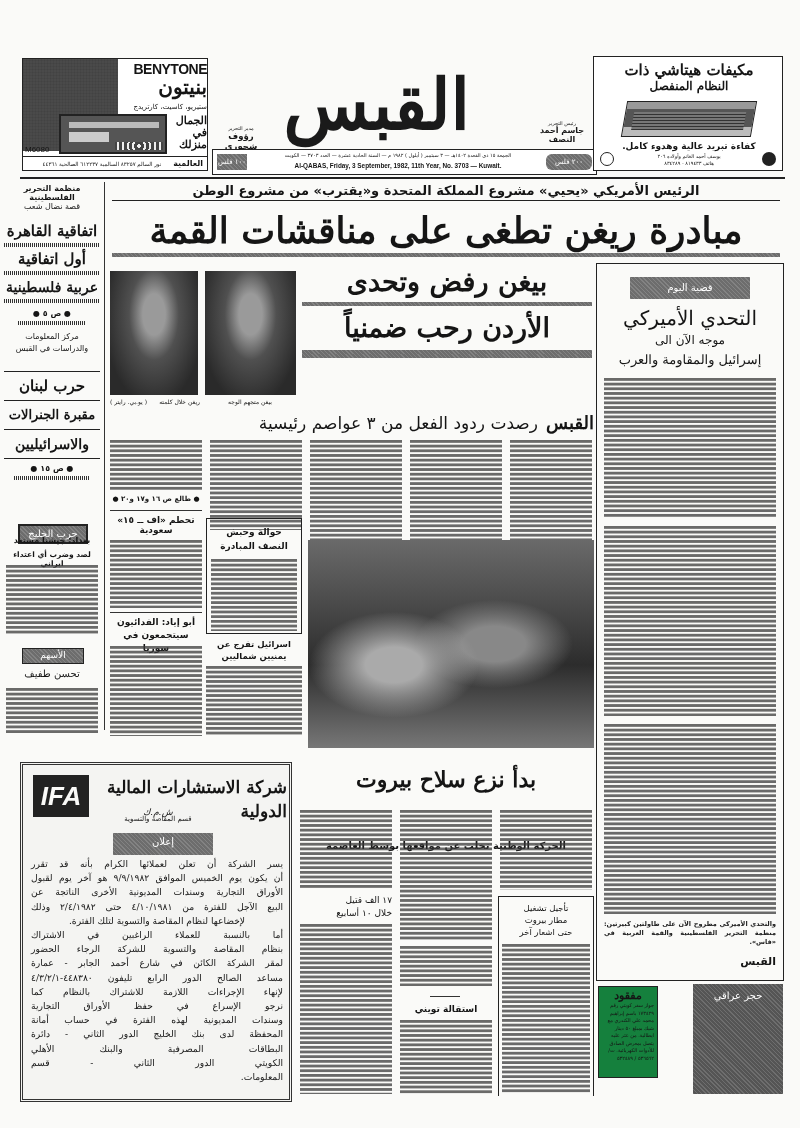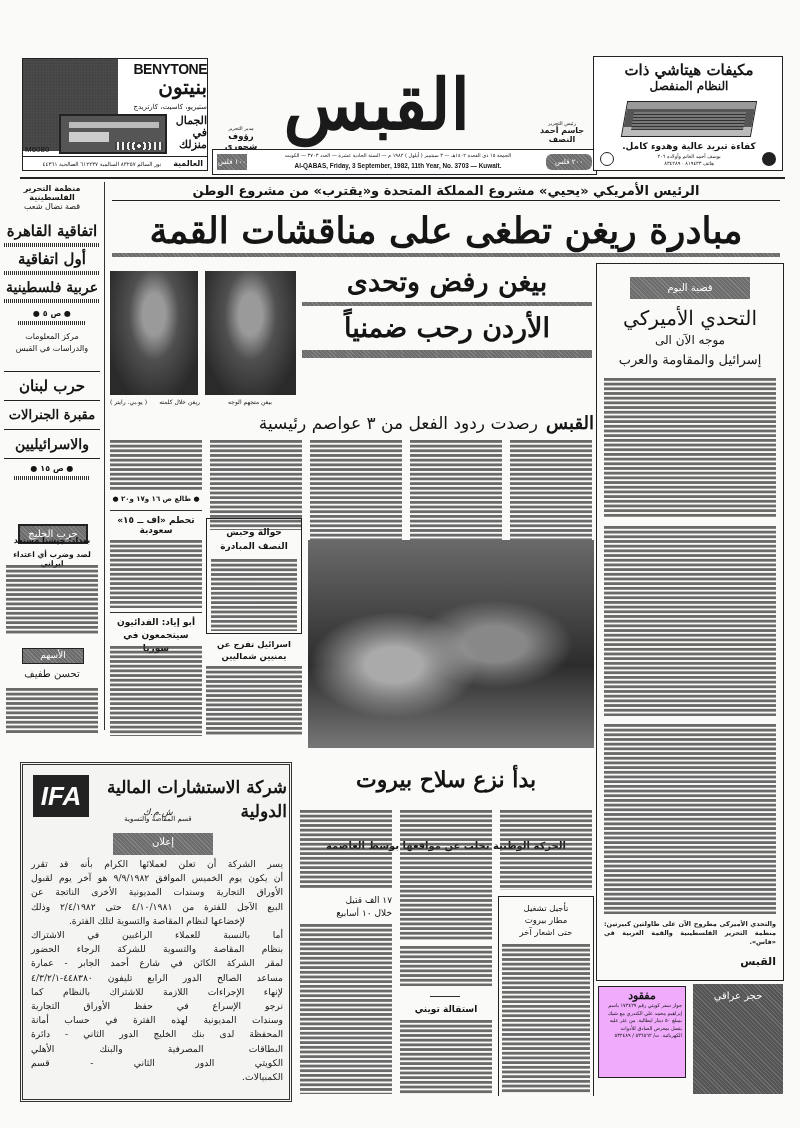--- a/index.html
+++ b/index.html
@@ -238,23 +238,23 @@
     <div>أما بالنسبة للعملاء الراغبين في الاشتراك</div>
     <div>بنظام المقاصة والتسوية للشركة الرجاء الحضور</div>
     <div>لمقر الشركة الكائن في شارع أحمد الجابر - عمارة</div>
     <div>مساعد الصالح الدور الرابع تليفون ٤٤٨٣٨٠-٤/٣/٢/١</div>
     <div>لإنهاء الإجراءات اللازمة للاشتراك بالنظام كما</div>
     <div>نرجو الإسراع في حفظ الأوراق التجارية</div>
     <div>وسندات المديونية لهذه الفترة في حساب أمانة</div>
     <div>المحفظة لدى بنك الخليج الدور الثاني - دائرة</div>
     <div>البطاقات المصرفية والبنك الأهلي</div>
     <div>الكويتي الدور الثاني - قسم</div>
-    <div style="text-align-last:right;">الكمبيالات.</div>
-  </div>
-</div>
-
-<div class="abs" style="left:598px; top:986px; width:88px; height:92px; border:1px solid #222; padding:2px 3px; background:#f0abfc;">
+    <div style="text-align-last:right;">المعلومات.</div>
+  </div>
+</div>
+
+<div class="abs" style="left:598px; top:986px; width:60px; height:92px; border:1px solid #222; padding:2px 3px; background:#15803d;">
   <div style="font-size:11px; font-weight:bold; text-align:center; font-family:'DejaVu Serif',serif;">مفقود</div>
   <div style="font-size:5px; line-height:7.5px; text-align:right;">جواز سفر كويتي رقم ١٧٣٤٢٩ باسم إبراهيم محمد علي الكندري مع شيك بمبلغ ٥٠ دينار ايطالية. من عثر عليه يتصل بمعرض الصادق للأدوات الكهربائية. ت/ ٥٣٦٥٦٢ / ٥٣٢٤٨٩</div>
 </div>
 <div class="abs gray-band" style="left:693px; top:984px; width:90px; height:110px; background-color:#555;">
   <div style="color:#fff; font-size:10px; text-align:center; margin-top:6px; font-family:'DejaVu Serif',serif;">حجر عراقي</div>
 </div>
 
 </body></html>

